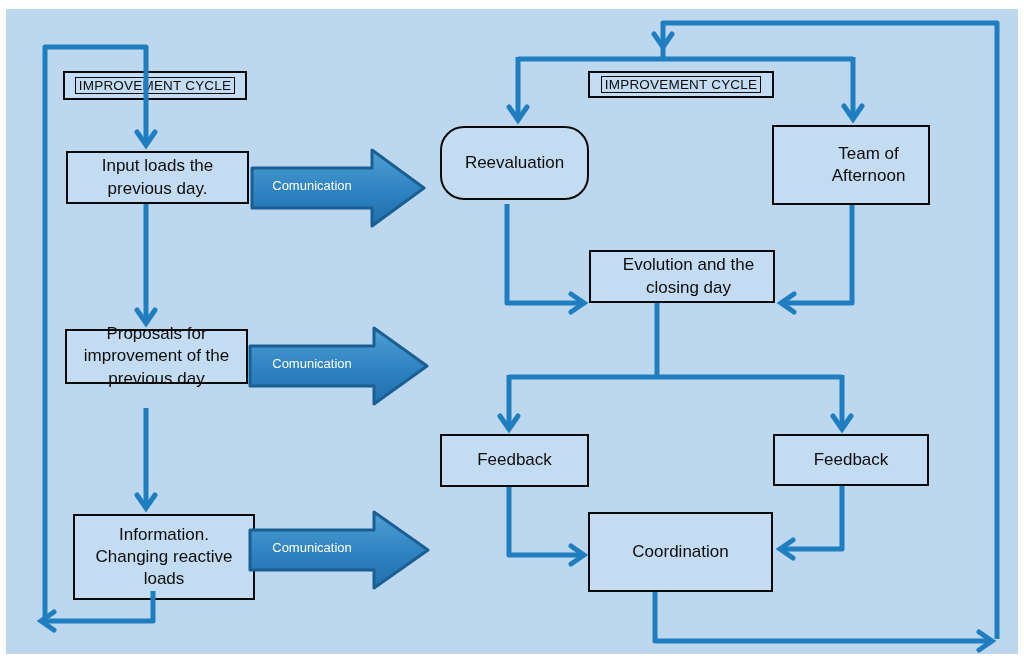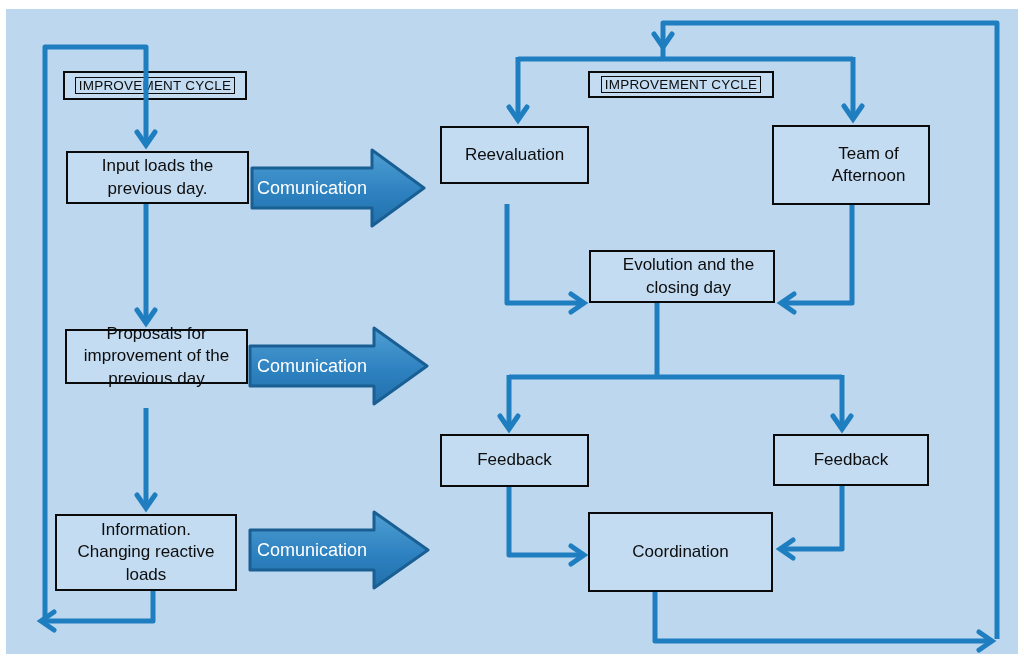--- a/index.html
+++ b/index.html
@@ -22,21 +22,21 @@
   .cycle-label{
     position:absolute;z-index:2;border:2px solid #0a0a0a;background:#c3dcf2;
     display:flex;align-items:center;justify-content:center;padding:1px;
   }
   .cycle-label .inner{
     border:1.5px solid #0a0a0a;padding:0 3px;font-size:13.5px;
     color:#0d0d0d;white-space:nowrap;letter-spacing:0.2px;
   }
   #connector-layer{position:absolute;left:0;top:0;z-index:5;pointer-events:none;}
   .arrow-label{
-    position:absolute;z-index:6;color:#ffffff;font-size:18px;
+    position:absolute;z-index:6;color:#ffffff;font-size:13px;
     text-align:center;pointer-events:none;
   }
   .line{fill:none;stroke:#1e7ec0;stroke-width:5;stroke-linejoin:round;}
   .blockarrow{fill:url(#arrowGrad);stroke:#1a5f94;stroke-width:3;stroke-linejoin:round;}
 </style>
 </head>
 <body>
 
 <div id="canvas">
   <div id="bg"></div>
@@ -46,25 +46,25 @@
   </div>
   <div class="cycle-label" style="left:588px;top:71px;width:186px;height:27px;">
     <span class="inner">IMPROVEMENT CYCLE</span>
   </div>
 
   <div class="node" style="left:66px;top:151px;width:183px;height:53px;">Input loads the
 previous day.</div>
   <div class="node" style="left:65px;top:329px;width:183px;height:55px;">Proposals for
 improvement of the
 previous day</div>
-  <div class="node" style="left:55px;top:514px;width:182px;height:77px;">Information.
+  <div class="node" style="left:73px;top:514px;width:182px;height:86px;">Information.
 Changing reactive
 loads</div>
 
-  <div class="node" style="left:440px;top:126px;width:149px;height:58px;">Reevaluation</div>
+  <div class="node" style="left:440px;top:126px;width:149px;height:74px;border-radius:24px;">Reevaluation</div>
   <div class="node" style="left:772px;top:125px;width:158px;height:80px;padding-left:35px;">Team of
 Afternoon</div>
   <div class="node" style="left:589px;top:250px;width:186px;height:53px;padding-left:13px;">Evolution and the
 closing day</div>
   <div class="node" style="left:440px;top:434px;width:149px;height:53px;">Feedback</div>
   <div class="node" style="left:773px;top:434px;width:156px;height:52px;">Feedback</div>
   <div class="node" style="left:588px;top:512px;width:185px;height:80px;">Coordination</div>
 
   <svg id="connector-layer" width="1024" height="662" viewBox="0 0 1024 662">
     <defs>

